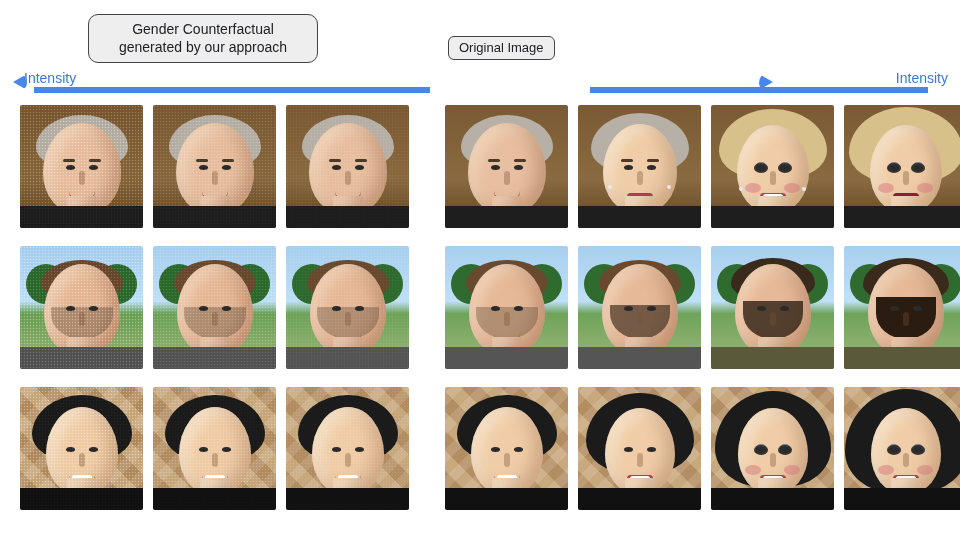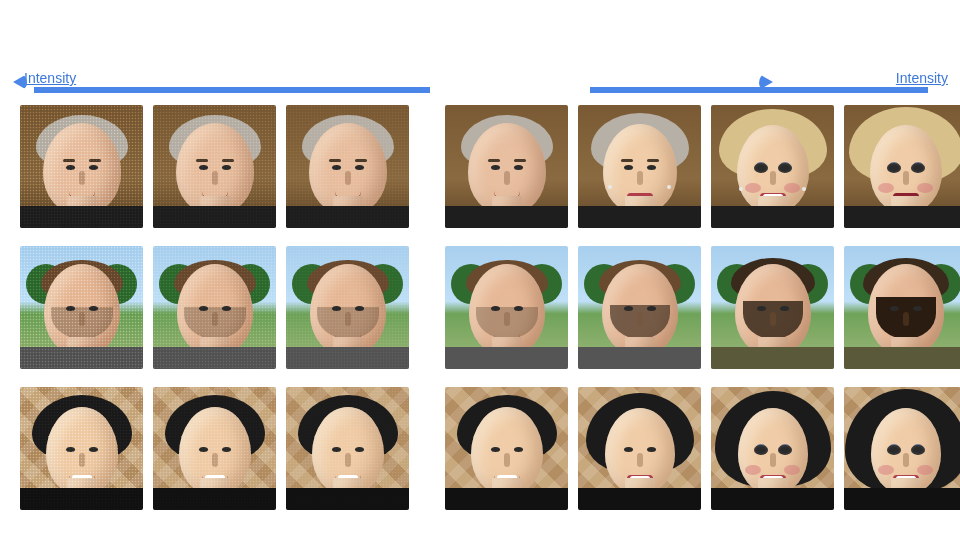--- a/index.html
+++ b/index.html
@@ -30,21 +30,20 @@
   }
   .label-box.small {
     border-radius: 6px;
     font-size: 13px;
     padding: 3px 10px;
   }
   .intensity-label {
     position: absolute;
     font-size: 14px;
     color: #3c78d8;
-    text-decoration: underline;
   }
   .arrow {
     position: absolute;
     height: 0;
   }
   .arrow .shaft {
     position: absolute;
     top: -3px;
     height: 6px;
     background: #4a86e8;
@@ -174,21 +173,23 @@
 
   .earring{ position:absolute; width:4px; height:4px; background:#e8e8e8; border-radius:50%; }
   .col-last .face { width:123px; }
 
 </style>
 </head>
 <body>
 
 <div class="stage">
 
-
+  <div class="label-box" style="left:88px; top:14px; width:230px;">Gender Counterfactual<br>generated by our approach</div>
+
+  <div class="label-box small" style="left:448px; top:36px;">Original Image</div>
 
 
   <div class="intensity-label" style="left:24px; top:70px;">Intensity</div>
   <div class="intensity-label" style="right:12px; top:70px;">Intensity</div>
 
   <div class="arrow" style="left:20px; top:90px; width:410px;">
     <div class="head" style="left:0; top:-8px; border-right:14px solid #4a86e8;"></div>
     <div class="shaft" style="left:14px; right:0;"></div>
   </div>
 

